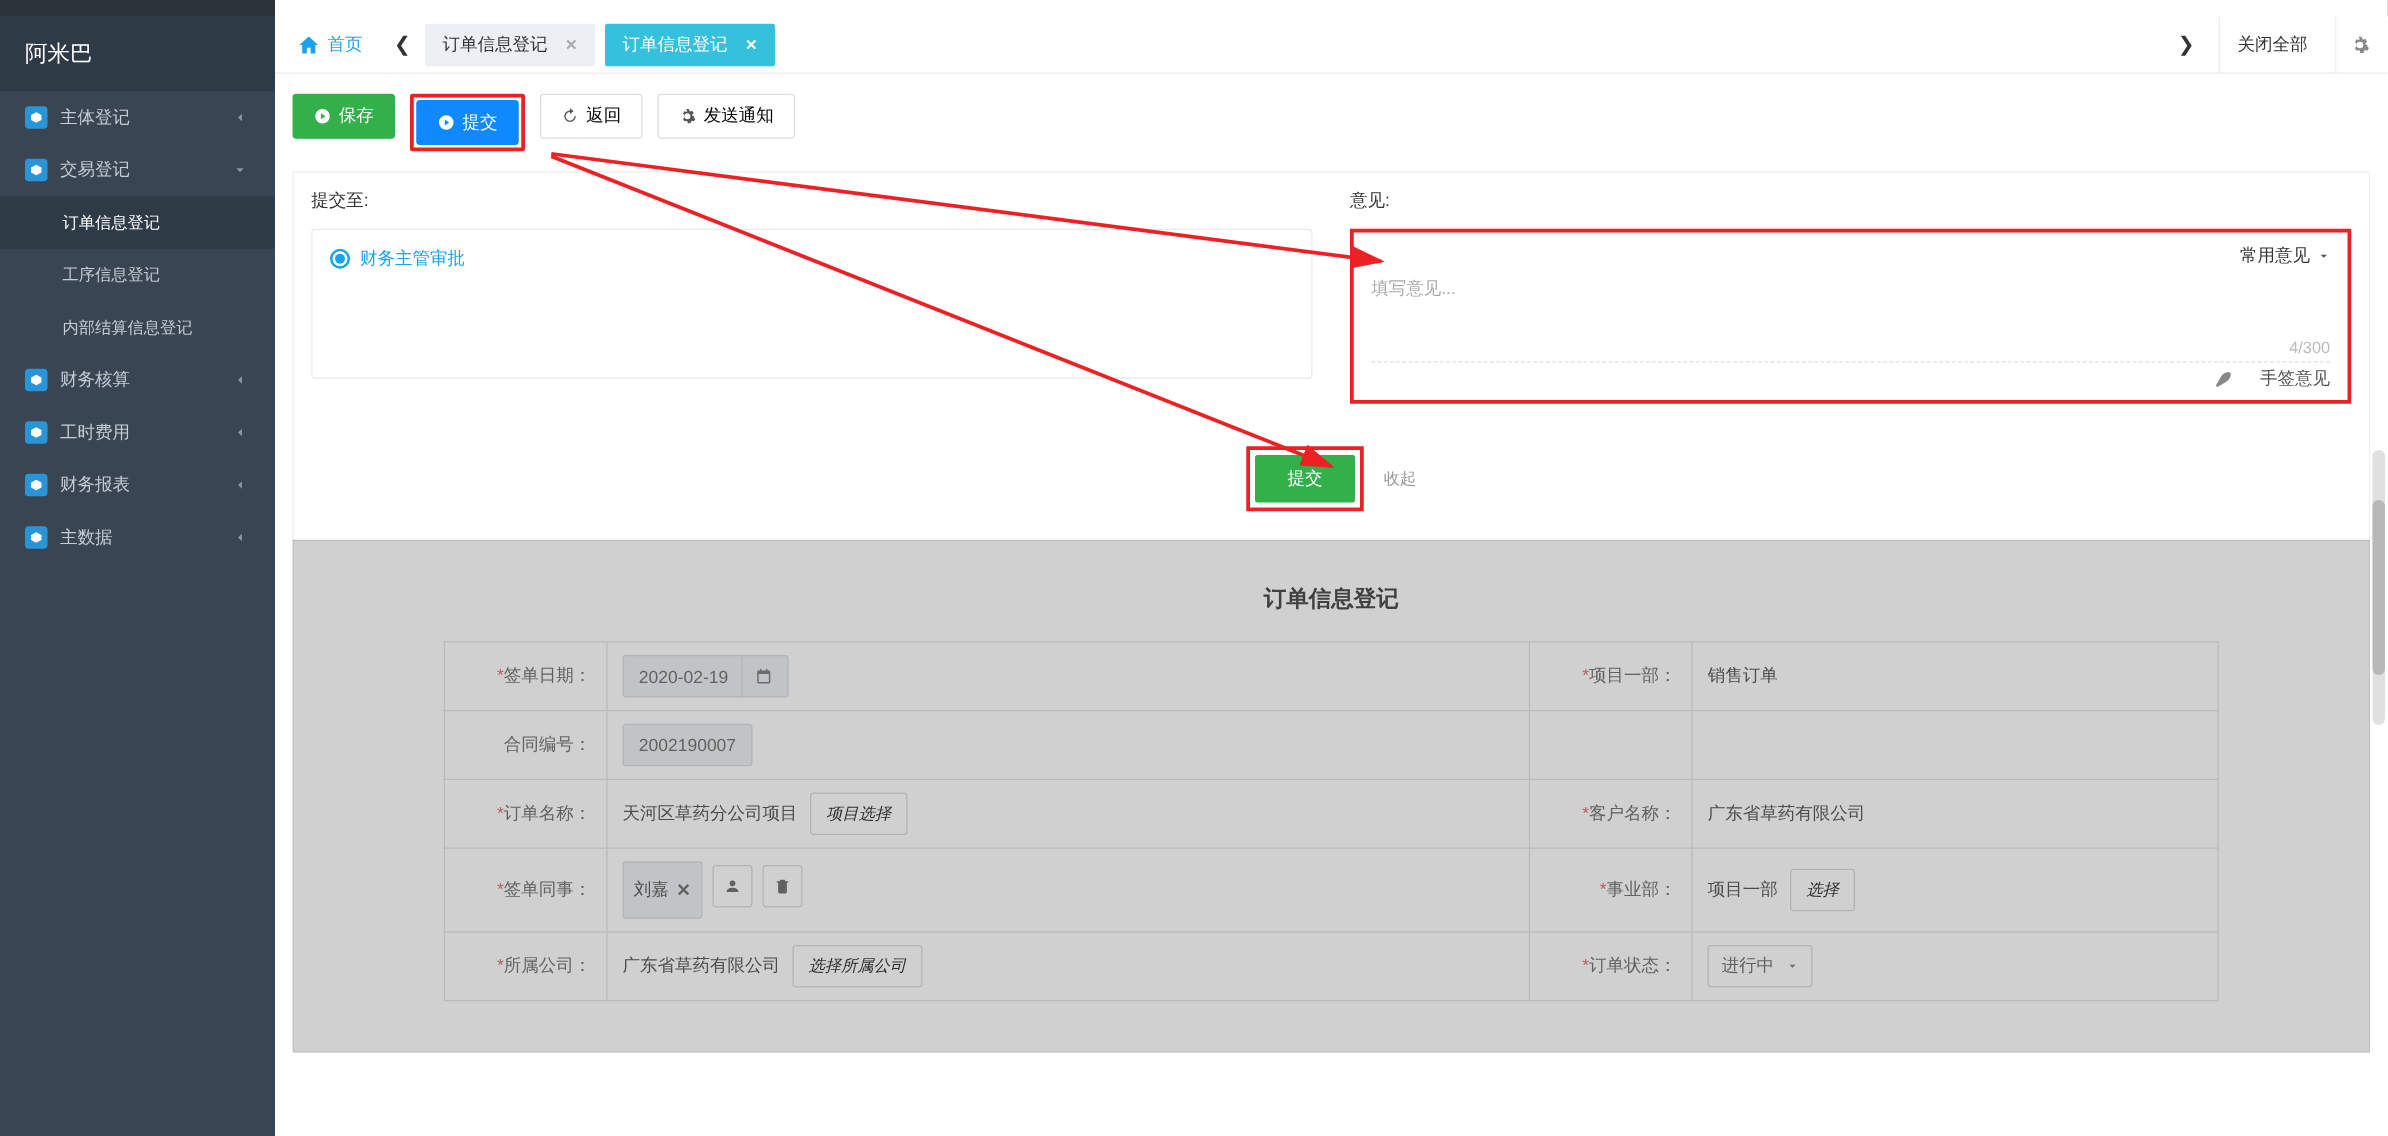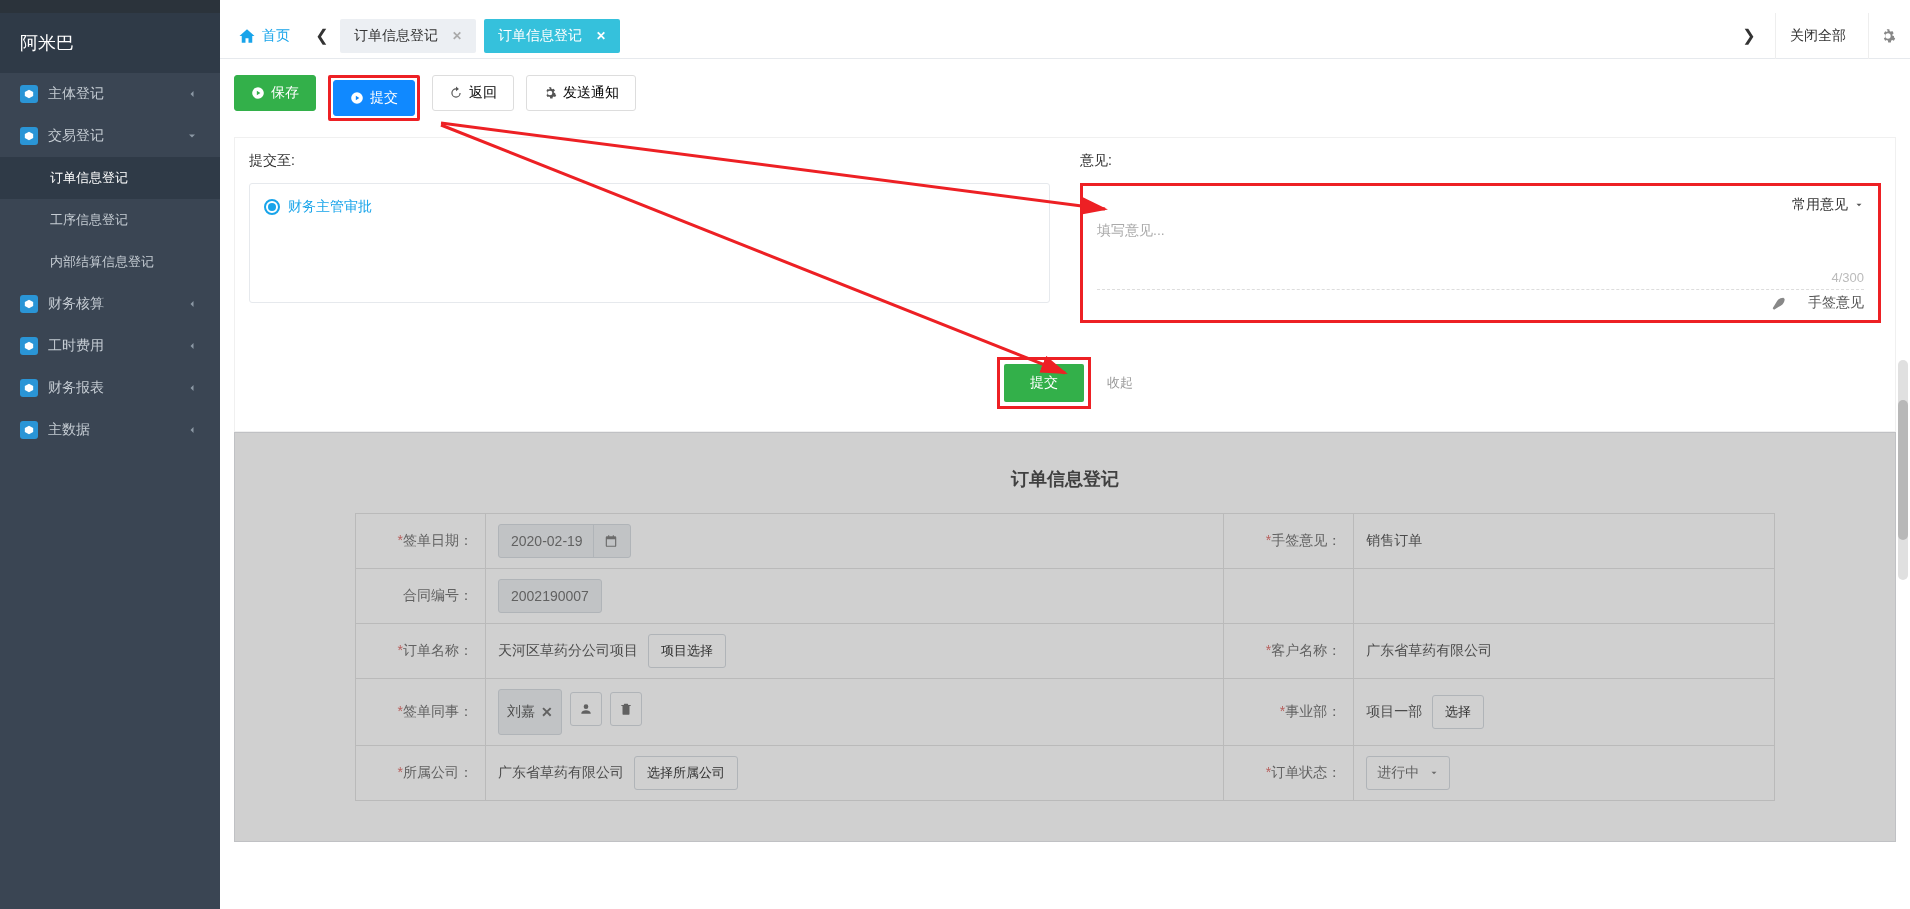--- a/index.html
+++ b/index.html
@@ -74,21 +74,21 @@
     .form-area { border: 1px solid #e6e9ed; background: #fff; padding: 24px 120px 40px; }
     .form-title { text-align: center; font-size: 18px; font-weight: bold; color: #222; padding: 10px 0 22px; }
     .form-table { width: 100%; border-collapse: collapse; }
     .form-table td { border: 1px solid #ddd; padding: 10px 12px; vertical-align: middle; }
     .label-cell { width: 130px; text-align: right; color: #555; }
     .req { color: #d9534f; }
     .value-cell { }
     .gray-field { display: inline-flex; align-items: center; background: #e9ecef; border: 1px solid #ced4da; border-radius: 3px; height: 34px; padding: 0 12px; color: #555; gap: 10px; }
     .input-addon { border-left: 1px solid #ced4da; height: 100%; display: flex; align-items: center; padding-left: 10px; }
     .input-addon svg { width: 14px; height: 14px; fill: #666; }
-    .small-btn { height: 34px; padding: 0 12px; border: 1px solid #ced4da; background: #fff; cursor: pointer; border-radius: 3px; margin-left: 6px; font-size: 13px; }
+    .small-btn { height: 34px; padding: 0 12px; border: 1px solid #ced4da; background: #fff; cursor: pointer; border-radius: 3px; margin-left: 6px; font-size: 13px; font-style: italic; }
     .select-box { display: inline-flex; align-items: center; background: #fff; border: 1px solid #ced4da; border-radius: 3px; height: 34px; padding: 0 10px; color: #555; gap: 10px; }
     .tag-chip { display: inline-flex; align-items: center; background: #e9ecef; border: 1px solid #ced4da; border-radius: 3px; height: 46px; padding: 0 8px; gap: 6px; }
     .close-x { cursor: pointer; font-weight: bold; color: #555; }
     .icon-btn { height: 34px; width: 32px; border: 1px solid #ced4da; background: #fff; cursor: pointer; border-radius: 3px; display: inline-flex; align-items: center; justify-content: center; margin-left: 4px; }
     .icon-btn svg { width: 14px; height: 14px; fill: #555; }
     
     
     .arrow-overlay { position: absolute; pointer-events: none; }
     .highlight-submit-btn { border: 3px solid #ed2024; padding: 4px; display: inline-block; }
     
@@ -315,21 +315,21 @@
             <td class="value-cell">
               <span class="gray-field">
                 <span>2020-02-19</span>
                 <span class="input-addon">
                       <svg viewBox="0 0 24 24">
                         <path d="M19 4h-2V2h-2v2H9V2H7v2H5a2 2 0 00-2 2v14a2 2 0 002 2h14a2 2 0 002-2V6a2 2 0 00-2-2zm0 16H5V9h14v11z"></path>
                       </svg>
                     </span>
               </span>
             </td>
-            <td class="label-cell"><span class="req">*</span><span>手签意见：</span></td>
+            <td class="label-cell"><span class="req">*</span><span>项目一部：</span></td>
             <td class="value-cell"><span>销售订单</span></td>
           </tr>
           <tr>
             <td class="label-cell"><span>合同编号：</span></td>
             <td class="value-cell"><span class="gray-field">
                     <span>2002190007</span>
                   </span></td>
             <td class="label-cell"></td>
             <td class="value-cell"></td>
           </tr>

